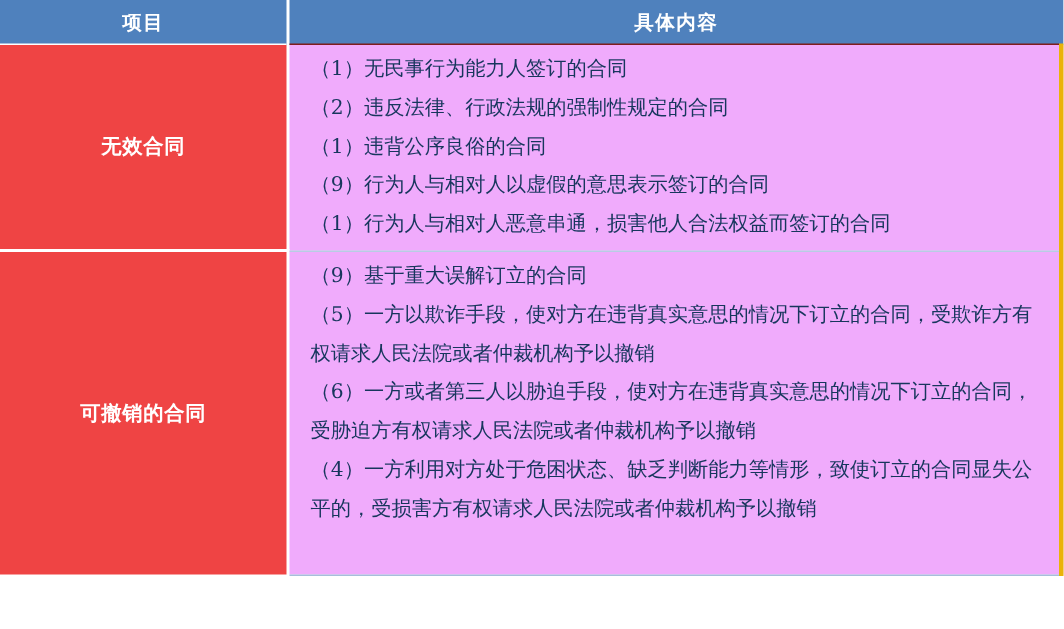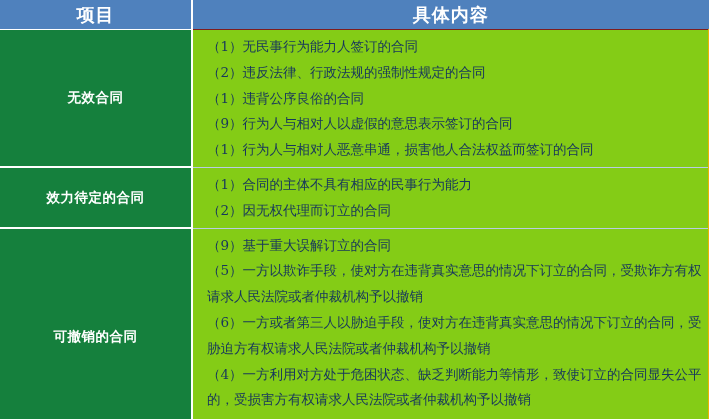--- a/index.html
+++ b/index.html
@@ -21,60 +21,60 @@
   }
 
   
   .hdr-cell {
     background: #4F81BD;
     color: #ffffff;
     font-weight: bold;
     text-align: center;
     vertical-align: middle;
     height: 27px;
-    font-size: 18px;
+    font-size: 13px;
     letter-spacing: 1px;
     font-family: "DejaVu Sans", "Liberation Sans", sans-serif;
   }
   .hdr-item {
     width: 192px;
     border-right: 2px solid #ffffff;
     border-bottom: 1px solid #ffffff;
   }
   .hdr-content {
     border-bottom: 1px solid #7f1d1d;
     border-right: 1px solid #A6BEDB;
   }
 
   
   .label-cell {
-    background: #15803d;
+    background: #ef4444;
     color: #ffffff;
     font-weight: bold;
     text-align: center;
     vertical-align: middle;
     font-size: 13.5px;
     letter-spacing: 0.5px;
     border-bottom: 2px solid #ffffff;
     border-right: 2px solid #ffffff;
     font-family: "DejaVu Sans", "Liberation Sans", sans-serif;
     width: 192px;
   }
   .label-cell.last { border-bottom: none; }
 
   
   .content-cell {
-    background: #84cc16;
+    background: #f0abfc;
     color: #17365D;
     vertical-align: top;
     padding: 4px 6px 4px 8px;
     font-size: 13.5px;
     line-height: 25.8px;
     border-bottom: 1px solid #B8CCE4;
-    border-right: 2px solid #eab308;
+    border-right: 6px solid #eab308;
     font-family: "DejaVu Serif", "Liberation Serif", serif;
   }
   .content-cell.last { border-bottom: 1px solid #A6BEDB; }
 
   .item-line {
     text-indent: 0;
     white-space: normal;
     word-break: break-all;
     padding-left: 6px;
   }
@@ -101,27 +101,20 @@
     <tr class="row-1">
       <td class="label-cell">无效合同</td>
       <td class="content-cell">
         <div class="item-line">（1）无民事行为能力人签订的合同</div>
         <div class="item-line">（2）违反法律、行政法规的强制性规定的合同</div>
         <div class="item-line">（1）违背公序良俗的合同</div>
         <div class="item-line">（9）行为人与相对人以虚假的意思表示签订的合同</div>
         <div class="item-line">（1）行为人与相对人恶意串通，损害他人合法权益而签订的合同</div>
       </td>
     </tr>
-    <tr class="row-2">
-      <td class="label-cell">效力待定的合同</td>
-      <td class="content-cell">
-        <div class="item-line">（1）合同的主体不具有相应的民事行为能力</div>
-        <div class="item-line">（2）因无权代理而订立的合同</div>
-      </td>
-    </tr>
     <tr class="row-3">
       <td class="label-cell last">可撤销的合同</td>
       <td class="content-cell last">
         <div class="item-line">（9）基于重大误解订立的合同</div>
         <div class="item-line">（5）一方以欺诈手段，使对方在违背真实意思的情况下订立的合同，受欺诈方有权请求人民法院或者仲裁机构予以撤销</div>
         <div class="item-line">（6）一方或者第三人以胁迫手段，使对方在违背真实意思的情况下订立的合同，受胁迫方有权请求人民法院或者仲裁机构予以撤销</div>
         <div class="item-line">（4）一方利用对方处于危困状态、缺乏判断能力等情形，致使订立的合同显失公平的，受损害方有权请求人民法院或者仲裁机构予以撤销</div>
       </td>
     </tr>
   </tbody>

